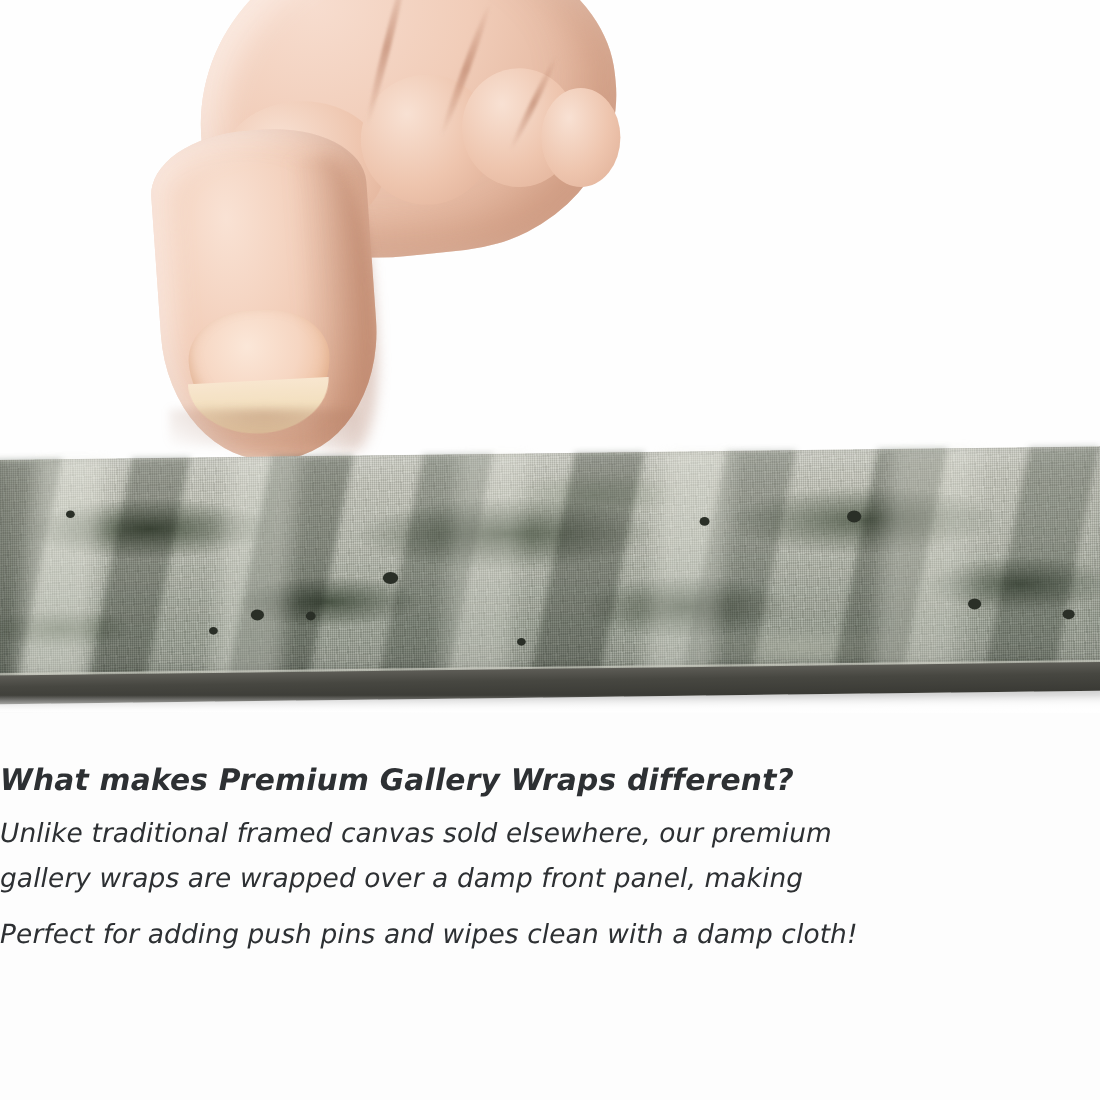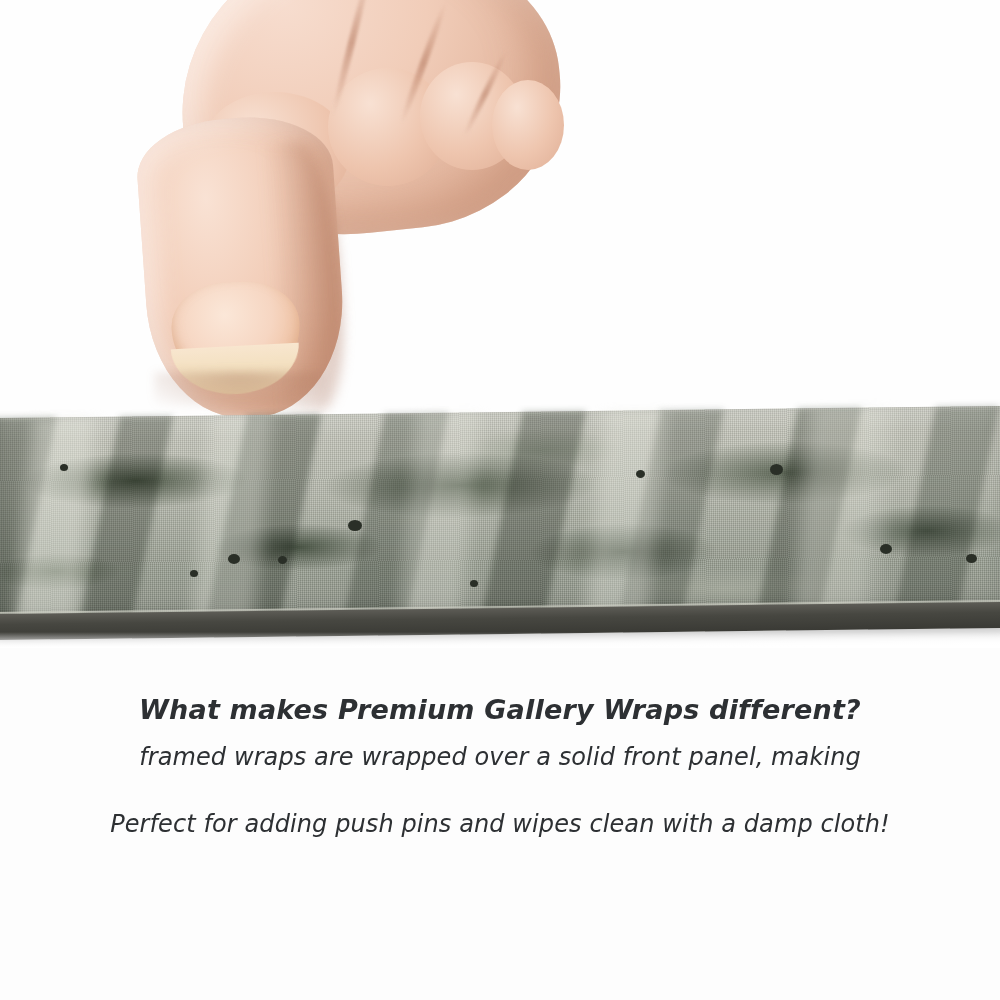--- a/index.html
+++ b/index.html
@@ -237,39 +237,38 @@
     height: 18px;
     background: linear-gradient(to bottom, rgba(255,255,255,0) 0%, #ffffff 85%);
   }
 
   
   .caption {
     position: absolute;
     left: 0;
     top: 694px;
     width: 1000px;
-    text-align: center;
     color: #2d3033;
     font-family: "DejaVu Sans", sans-serif;
     font-style: italic;
   }
   .caption .headline {
     font-size: 27px;
     font-weight: 700;
     letter-spacing: 0.2px;
     margin-bottom: 12px;
   }
   .caption .body-line {
     font-size: 24px;
     font-weight: 400;
     line-height: 41px;
     letter-spacing: 0.1px;
   }
   .caption .last-line {
-    margin-top: 26px;
+    margin-top: 10px;
   }
 </style>
 </head>
 <body>
 
 <div class="page">
 
   <div class="photo">
 
     <div class="hand">
@@ -305,17 +304,18 @@
       <div class="speck" style="left:470px; top:176px; width:8px;  height:7px;"></div>
 
       <div class="canvas-edge-hl"></div>
       <div class="canvas-edge"></div>
       <div class="canvas-bottom-fade"></div>
     </div>
   </div>
 
   <div class="caption">
     <div class="headline">What makes Premium Gallery Wraps different?</div>
-    <div class="body-line">framed wraps are wrapped over a solid front panel, making</div>
+    <div class="body-line">Unlike traditional framed canvas sold elsewhere, our premium</div>
+    <div class="body-line">gallery wraps are wrapped over a damp front panel, making</div>
     <div class="body-line last-line">Perfect for adding push pins and wipes clean with a damp cloth!</div>
   </div>
 
 </div>
 
 </body></html>

